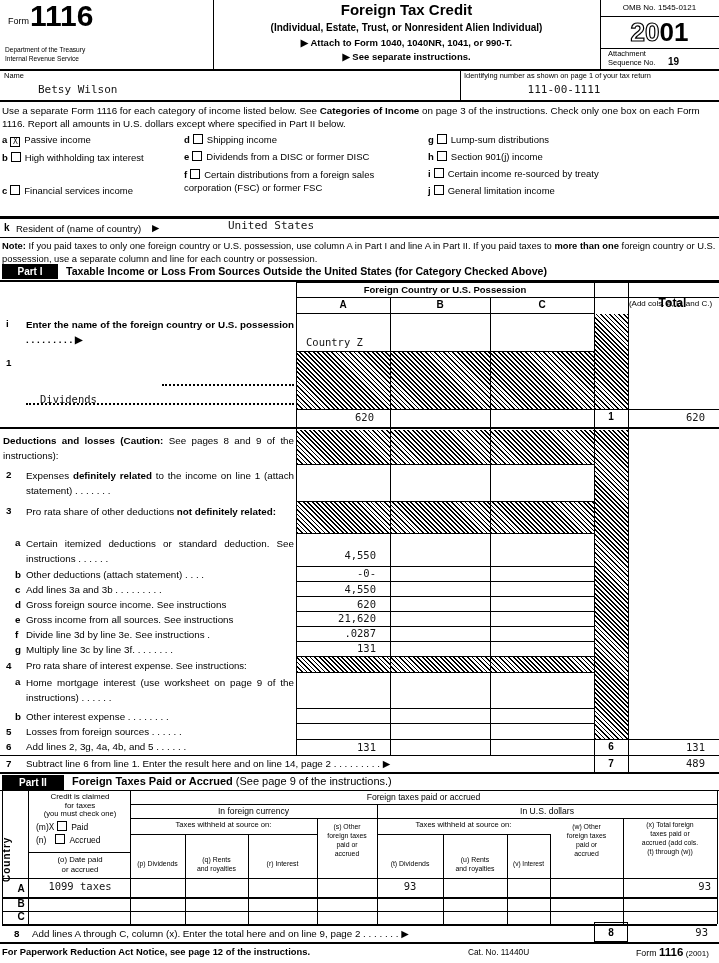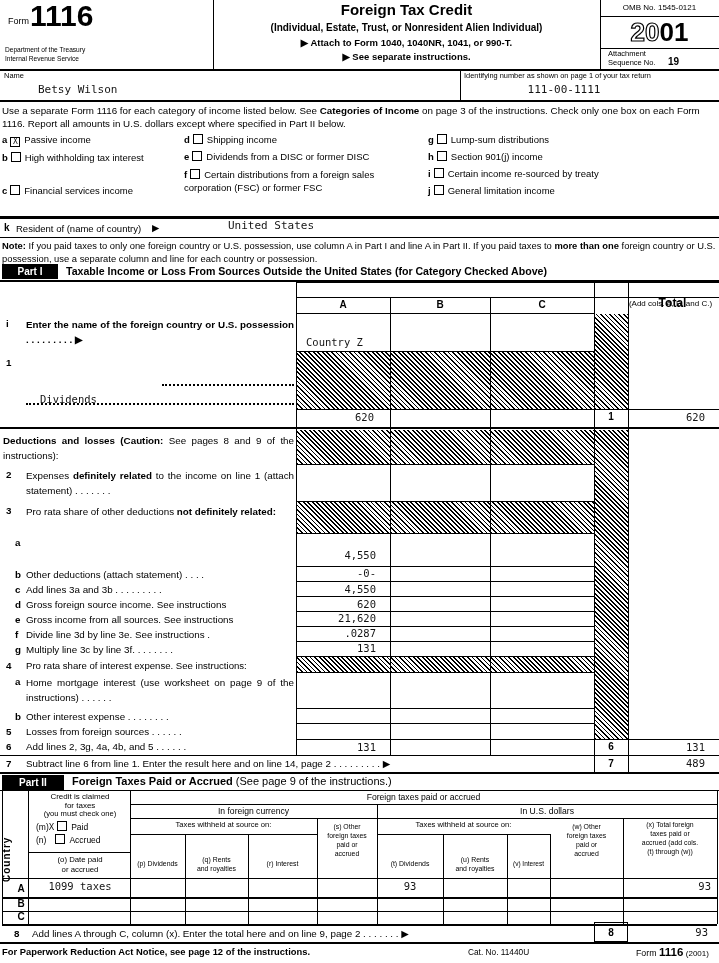--- a/index.html
+++ b/index.html
@@ -121,20 +121,21 @@
   <div class="hl" style="left:296px;top:723px;width:298px"></div>
   <div class="hl" style="left:296px;top:739px;width:423px"></div>
   <div class="hl" style="left:0;top:755px;width:719px"></div>
   <div class="hl" style="left:0;top:772px;width:719px;height:2px"></div>
   <div class="vl" style="left:296px;top:282px;height:473px"></div>
   <div class="vl" style="left:390px;top:297px;height:458px"></div>
   <div class="vl" style="left:490px;top:297px;height:458px"></div>
   <div class="vl" style="left:594px;top:282px;height:490px"></div>
   <div class="vl" style="left:628px;top:282px;height:490px"></div>
 
+  <div class="t b c" style="left:296px;top:284px;width:298px;font-size:9.5px">Foreign Country or U.S. Possession</div>
   <div class="t b c" style="left:628px;top:296px;width:89px;font-size:12px">Total</div>
   <div class="t b c" style="left:296px;top:299px;width:94px;font-size:10px">A</div>
   <div class="t b c" style="left:390px;top:299px;width:100px;font-size:10px">B</div>
   <div class="t b c" style="left:490px;top:299px;width:104px;font-size:10px">C</div>
   <div class="t c" style="left:622px;top:299px;width:97px;font-size:8px">(Add cols. A, B, and C.)</div>
 
   <div class="t b" style="left:6px;top:318px;font-size:9.8px">i</div>
   <div class="t w j b" style="left:26px;top:317px;width:268px;font-size:9.8px;line-height:15px"><span>Enter the name of the foreign country or U.S. possession</span><span>  .    .    .    .    .    .    .    .    .  </span><span>▶</span></div>
 
   <div class="t b" style="left:6px;top:357px;font-size:9.8px">1</div>
@@ -144,20 +145,21 @@
 
   <div class="t w j" style="left:3px;top:433px;width:291px;font-size:9.8px;line-height:15px"><span class="b">Deductions and losses </span><span class="b it">(Caution:</span><span class="it"> See pages 8 and 9 of the instructions):</span></div>
 
   <div class="t b" style="left:6px;top:469px;font-size:9.8px">2</div>
   <div class="t w j" style="left:26px;top:468px;width:268px;font-size:9.8px;line-height:15px"><span>Expenses </span><span class="b">definitely related</span><span> to the income on line 1 (attach statement)  .    .    .    .    .    .    .</span></div>
 
   <div class="t b" style="left:6px;top:505px;font-size:9.8px">3</div>
   <div class="t w j" style="left:26px;top:504px;width:268px;font-size:9.8px;line-height:15px"><span>Pro rata share of other deductions </span><span class="b">not definitely related:</span></div>
 
   <div class="t b" style="left:15px;top:537px;font-size:9.8px">a</div>
+  <div class="t w j" style="left:26px;top:536px;width:268px;font-size:9.8px;line-height:15px">Certain itemized deductions or standard deduction. See instructions  .    .    .    .    .    .</div>
   <div class="t b" style="left:15px;top:569px;font-size:9.8px">b</div>
   <div class="t" style="left:26px;top:569px;font-size:9.8px">Other deductions (attach statement)  .    .    .    .</div>
   <div class="t b" style="left:15px;top:584px;font-size:9.8px">c</div>
   <div class="t" style="left:26px;top:584px;font-size:9.8px">Add lines 3a and 3b  .    .    .    .    .    .    .    .    .</div>
   <div class="t b" style="left:15px;top:599px;font-size:9.8px">d</div>
   <div class="t" style="left:26px;top:599px;font-size:9.8px">Gross foreign source income. See instructions</div>
   <div class="t b" style="left:15px;top:614px;font-size:9.8px">e</div>
   <div class="t" style="left:26px;top:614px;font-size:9.8px">Gross income from all sources. See instructions</div>
   <div class="t b" style="left:15px;top:629px;font-size:9.8px">f</div>
   <div class="t" style="left:26px;top:629px;font-size:9.8px">Divide line 3d by line 3e. See instructions     .</div>

